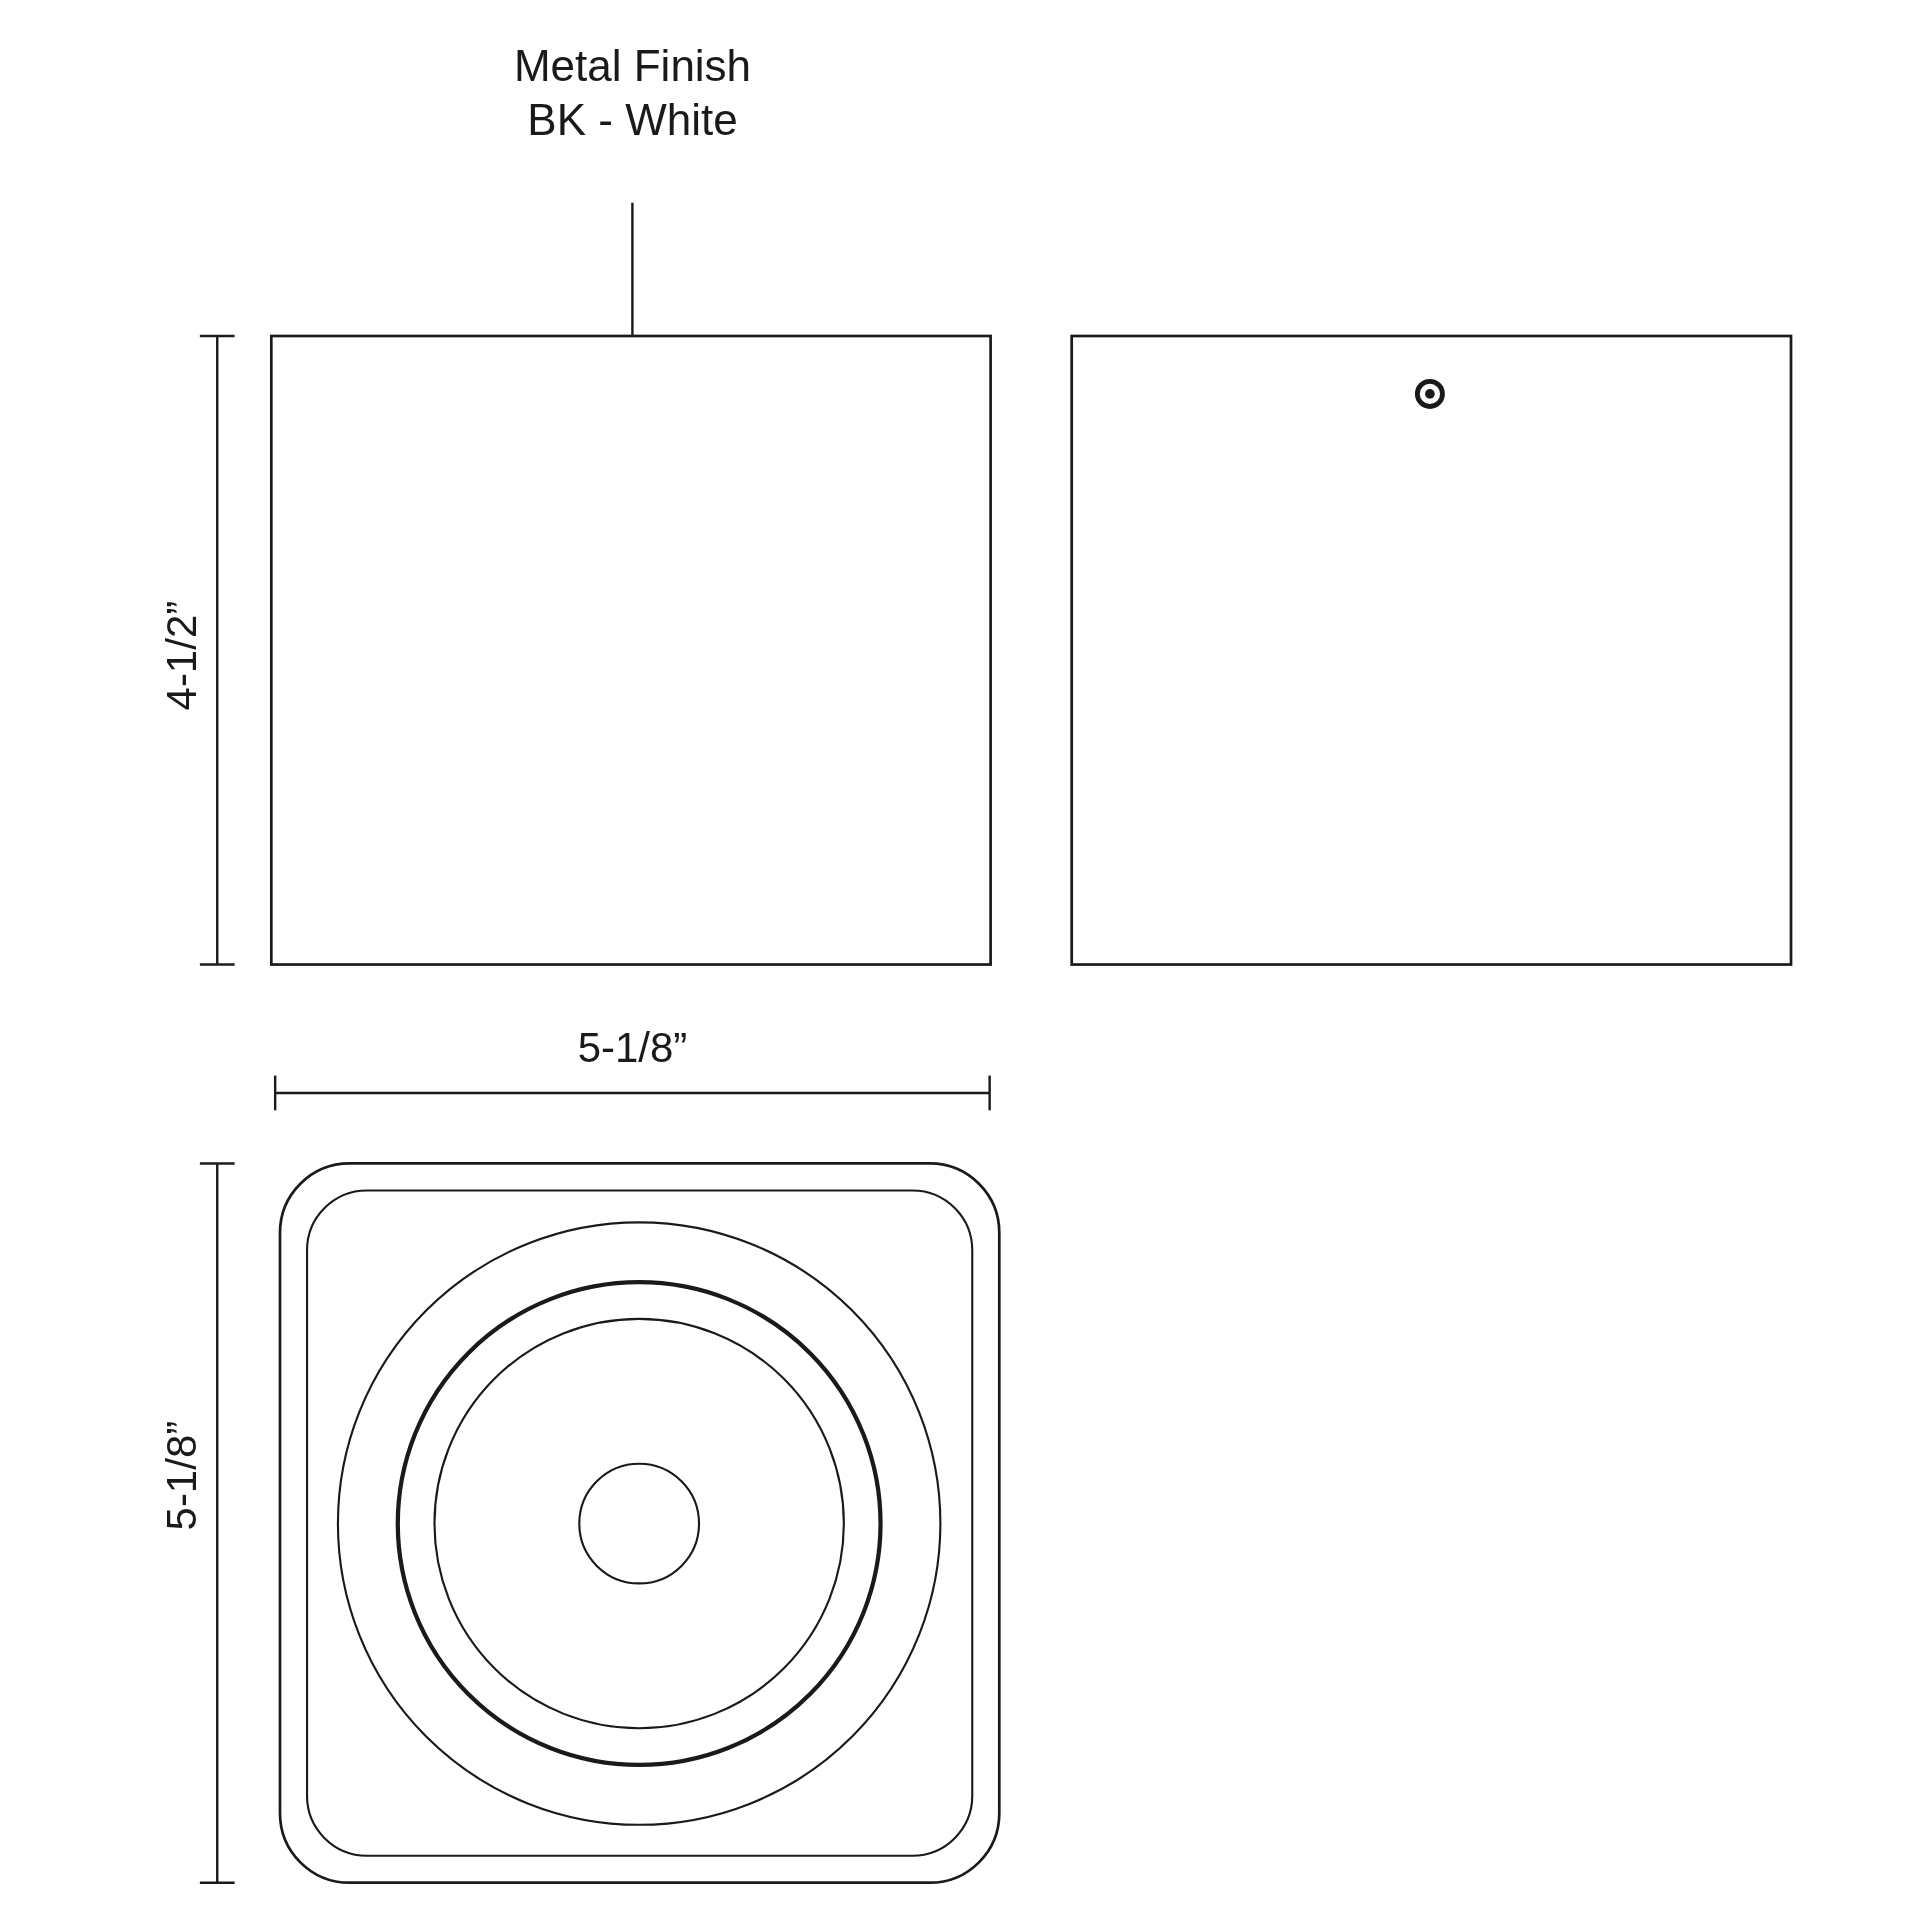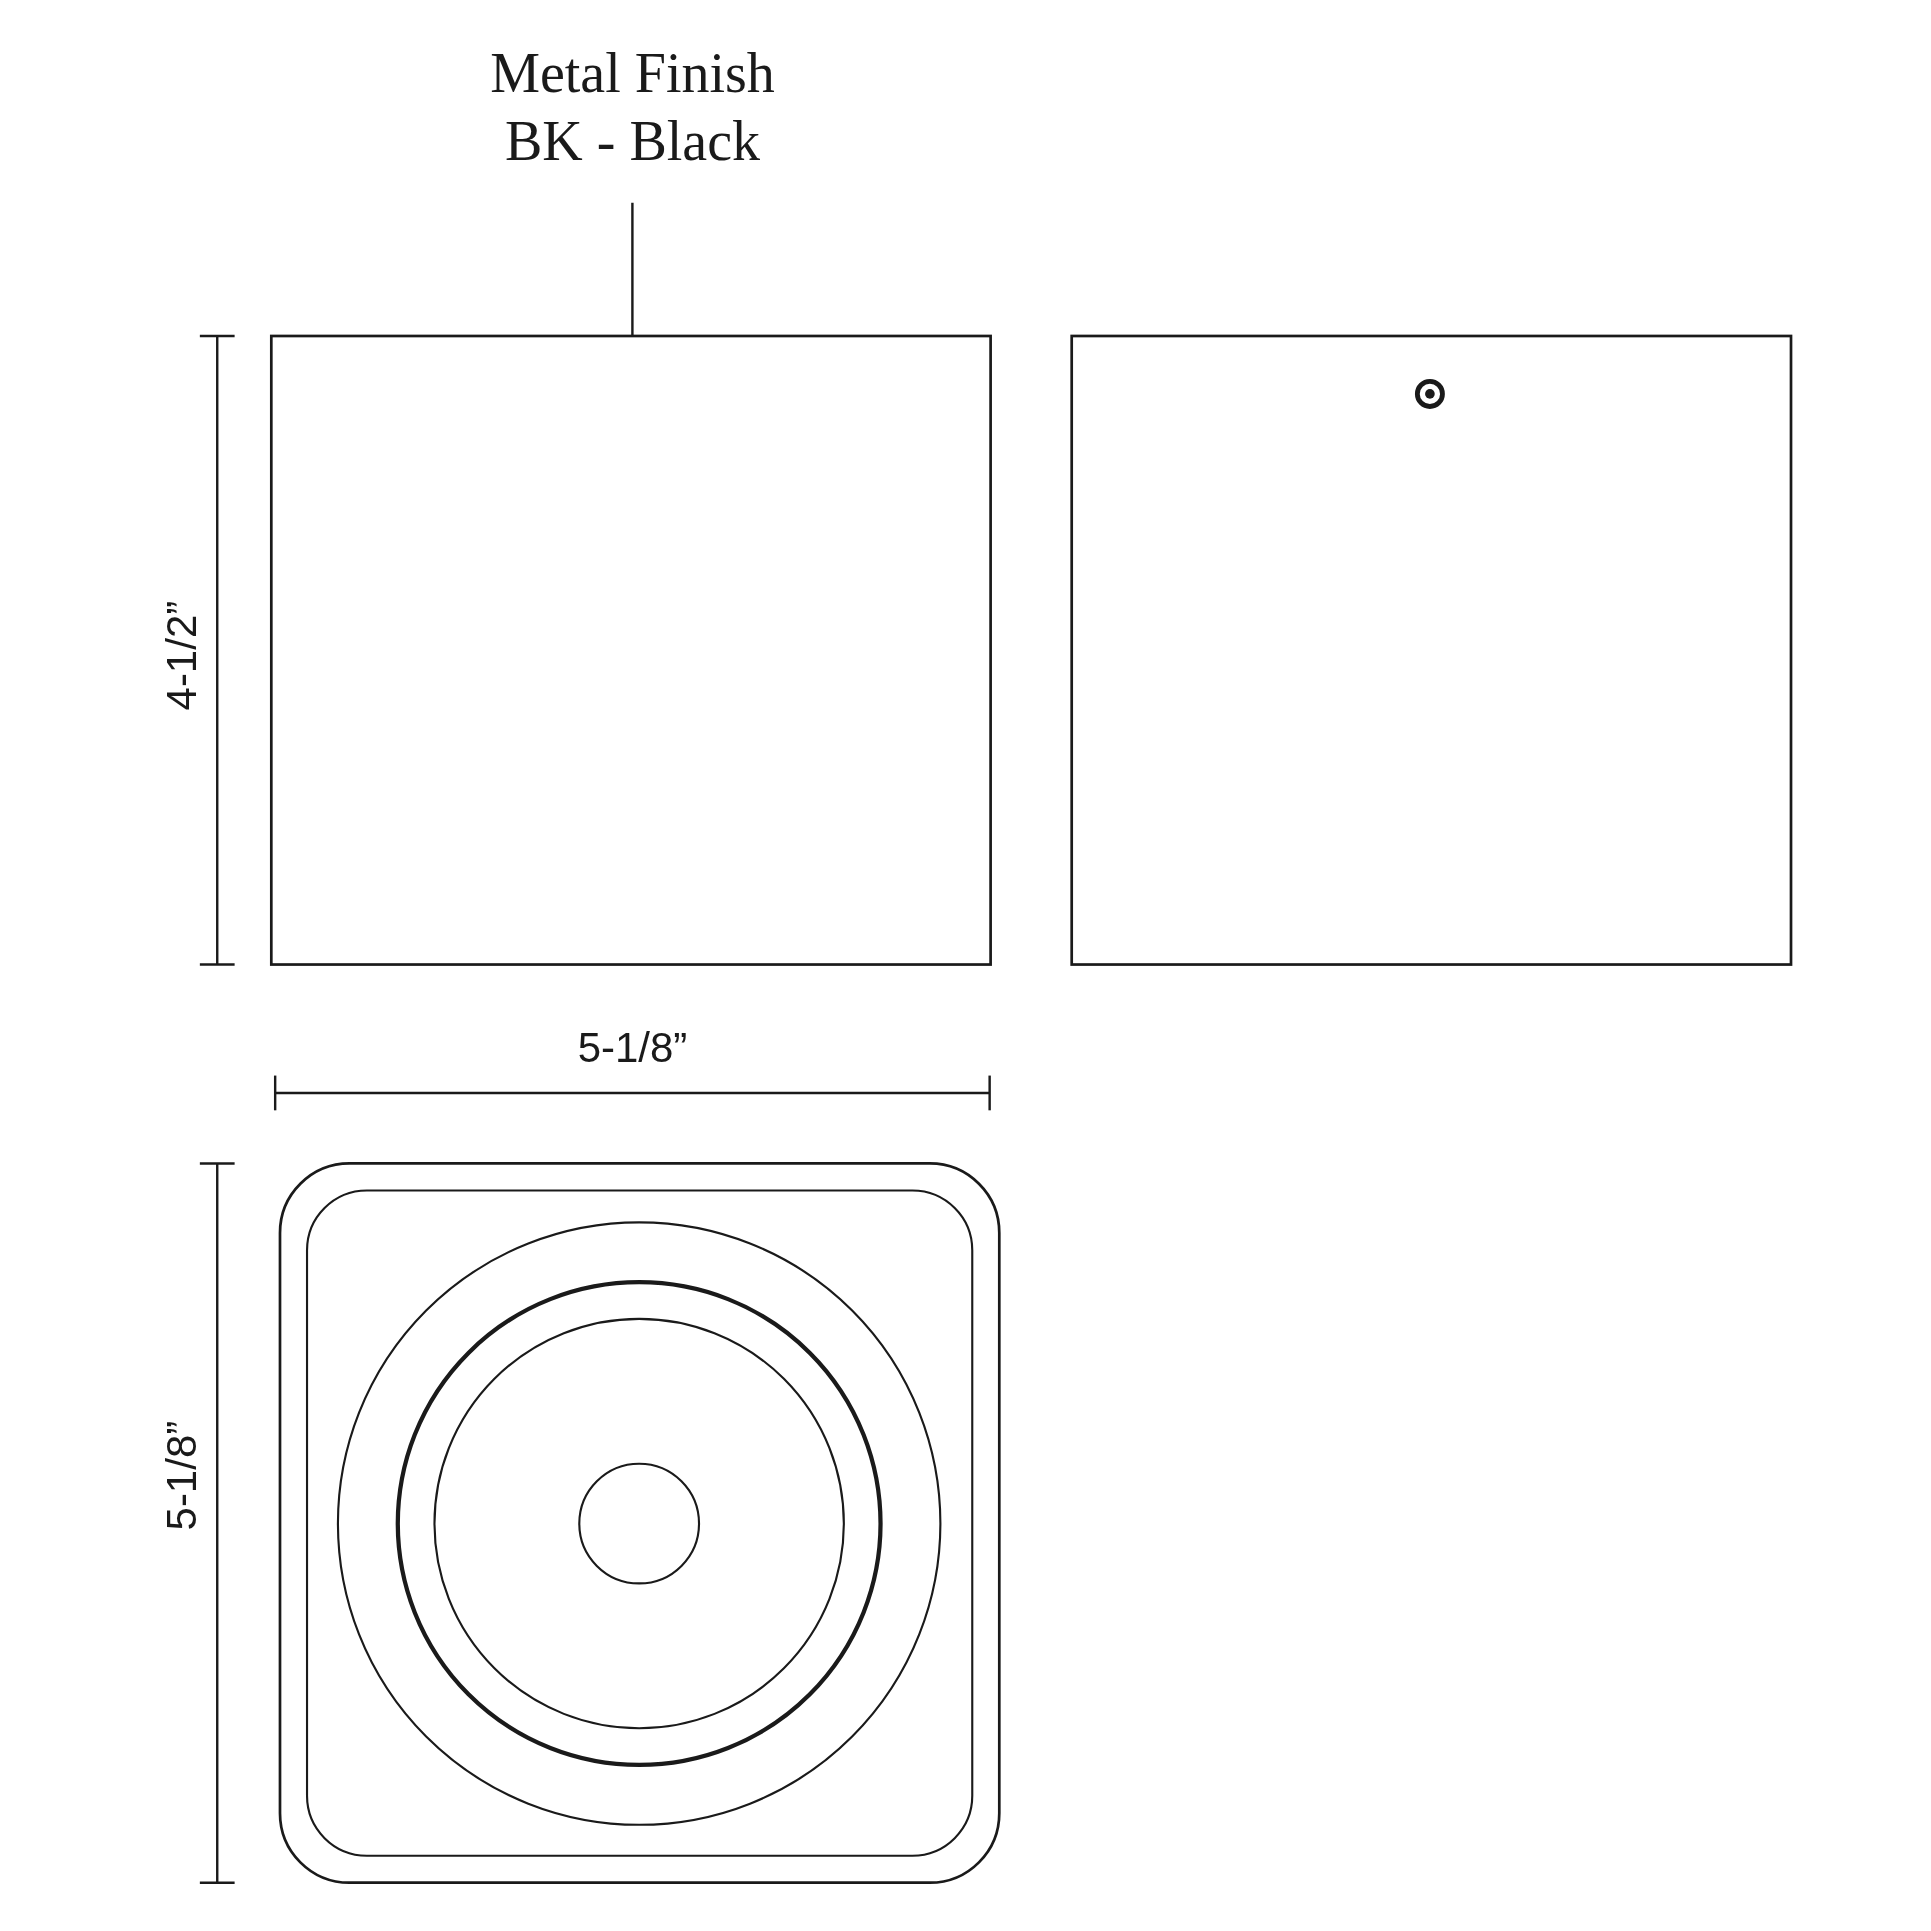--- a/index.html
+++ b/index.html
@@ -26,22 +26,21 @@
   }
   .lbl {
     position: absolute;
     font-family: "Liberation Sans", sans-serif;
     color: #1a1a1a;
     white-space: nowrap;
     line-height: 1.22;
   }
   .callout-block {
     text-align: center;
-    font-size: 56px;
-    font-family: Liberation Serif, serif;
+    font-size: 44px;
   }
   .dim-h {
     font-size: 42px;
   }
   .dim-v {
     font-size: 42px;
     transform-origin: 50% 50%;
   }
   .rot {
     transform: rotate(-90deg);
@@ -94,21 +93,21 @@
 
     <g>
       <line x1="225" y1="1205" x2="225" y2="1950" stroke="#1a1a1a" stroke-width="2.5"></line>
       <line x1="207" y1="1205" x2="243" y2="1205" stroke="#1a1a1a" stroke-width="2.5"></line>
       <line x1="207" y1="1950" x2="243" y2="1950" stroke="#1a1a1a" stroke-width="2.5"></line>
     </g>
   </svg>
 
   <div class="lbl callout-block" style="left:425px; top:39px; width:415px;">
     <div>Metal Finish</div>
-    <div>BK - Black</div>
+    <div>BK - White</div>
   </div>
 
   <div class="lbl dim-v rot" style="left:85px; top:630px; width:193px; text-align:center;">4-1/2”</div>
 
   <div class="lbl dim-h" style="left:502px; top:1022px; width:261px; text-align:center;">5-1/8”</div>
 
   <div class="lbl dim-v rot" style="left:85px; top:1450px; width:193px; text-align:center;">5-1/8”</div>
 
 </div>
 

